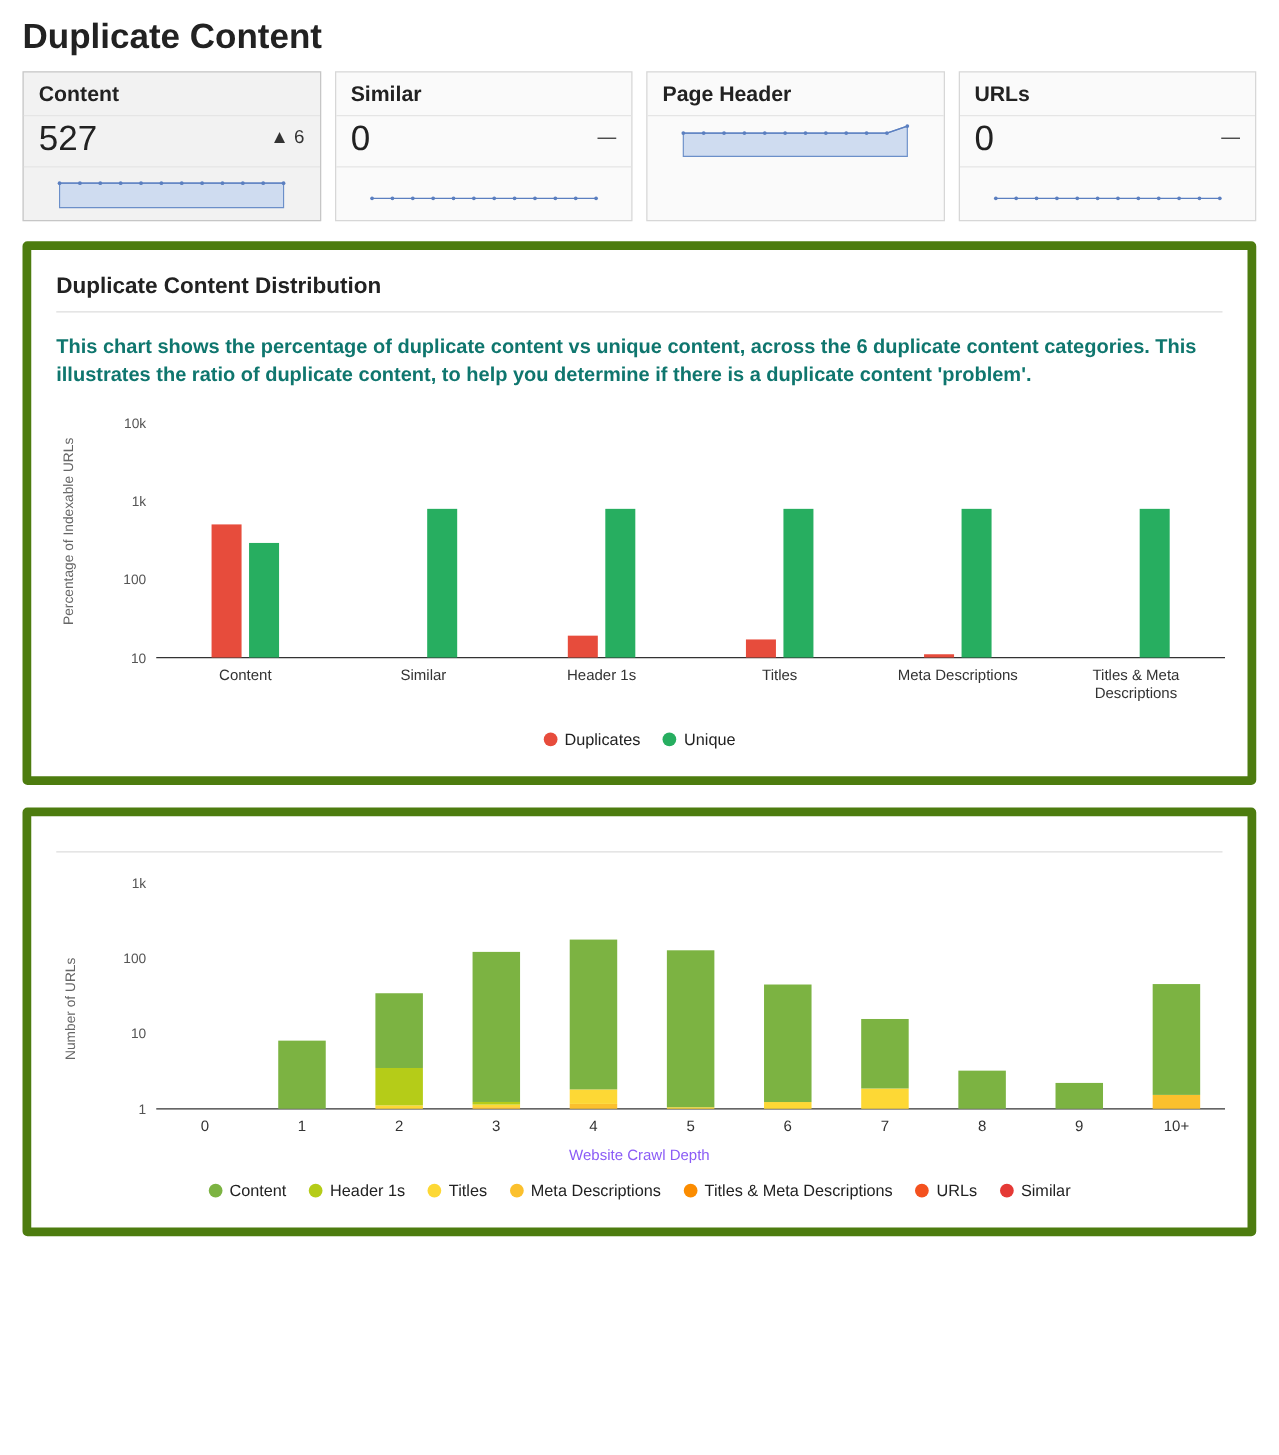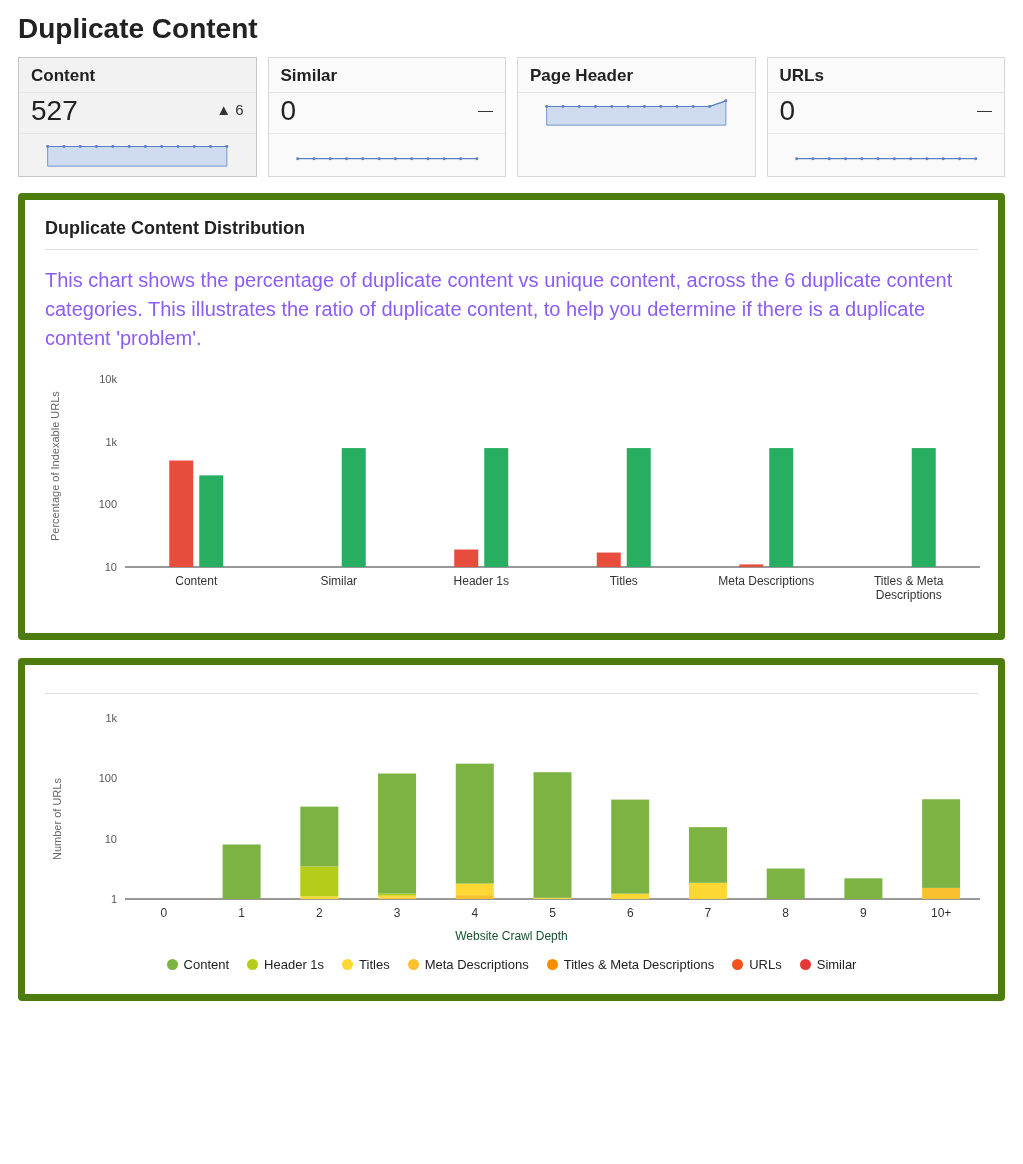--- a/index.html
+++ b/index.html
@@ -76,24 +76,25 @@
     font-weight: 700;
     font-size: 18px;
     margin: 0 0 8px 0;
   }
   .panel hr {
     border: none;
     border-top: 1px solid #ddd;
     margin: 10px 0 16px 0;
   }
   .panel-desc {
-    font-size: 20px;
-    color: #8b5cf6;
+    font-size: 16px;
+    color: #0f766e;
     margin: 0 0 18px 0;
     line-height: 1.45;
+    font-weight: bold;
   }
   .chart-area {
     position: relative;
   }
   .y-axis-label {
     position: absolute;
     transform: rotate(-90deg);
     transform-origin: left top;
     font-size: 11px;
     color: #666;
@@ -109,21 +110,21 @@
     margin-top: 14px;
     font-size: 13px;
   }
   .legend-item { display: flex; align-items: center; gap: 6px; }
   .legend-dot {
     width: 11px; height: 11px; border-radius: 50%;
   }
   .x-axis-label {
     text-align: center;
     font-size: 12px;
-    color: #14532d;
+    color: #8b5cf6;
     margin-top: 4px;
   }
 </style>
 </head>
 <body>
 
 <h2 class="page-title">Duplicate Content</h2>
 
 <div class="metric-row" id="metric-row">
     <div class="metric-card selected">
@@ -245,20 +246,30 @@
         <rect x="551.75" y="181.55853426029483" width="24" height="14.441465739705166" fill="#e74c3c"></rect>
         <rect x="581.75" y="77.08203561246566" width="24" height="118.91796438753434" fill="#27ae60"></rect>
         <text x="578.75" y="214" text-anchor="middle" class="axis-tick">Titles</text>
         <rect x="694.25" y="193.40605839675123" width="24" height="2.5939416032487657" fill="#e74c3c"></rect>
         <rect x="724.25" y="77.08203561246566" width="24" height="118.91796438753434" fill="#27ae60"></rect>
         <text x="721.25" y="214" text-anchor="middle" class="axis-tick">Meta Descriptions</text>
         <rect x="866.75" y="77.08203561246566" width="24" height="118.91796438753434" fill="#27ae60"></rect>
         <text x="863.75" y="214" text-anchor="middle" class="axis-tick">Titles &amp; Meta</text>
         <text x="863.75" y="228" text-anchor="middle" class="axis-tick">Descriptions</text>
       </svg>
+    <div class="legend">
+      <div class="legend-item">
+        <span class="legend-dot" style="background:#e74c3c"></span>
+        <span>Duplicates</span>
+      </div>
+      <div class="legend-item">
+        <span class="legend-dot" style="background:#27ae60"></span>
+        <span>Unique</span>
+      </div>
+    </div>
   </div>
 </div>
 
 <div class="panel">
   <hr>
   <div class="chart-area">
     <span class="y-axis-label" style="left:6px; top:150px;">Number of URLs</span>
     <svg id="chart2" class="chart-svg" width="945" height="215" viewBox="0 0 945 215">
         <line x1="80" x2="935" y1="189" y2="189" stroke="#333"></line>
         <text x="72" y="193" text-anchor="end" class="axis-tick-sm">1</text>

